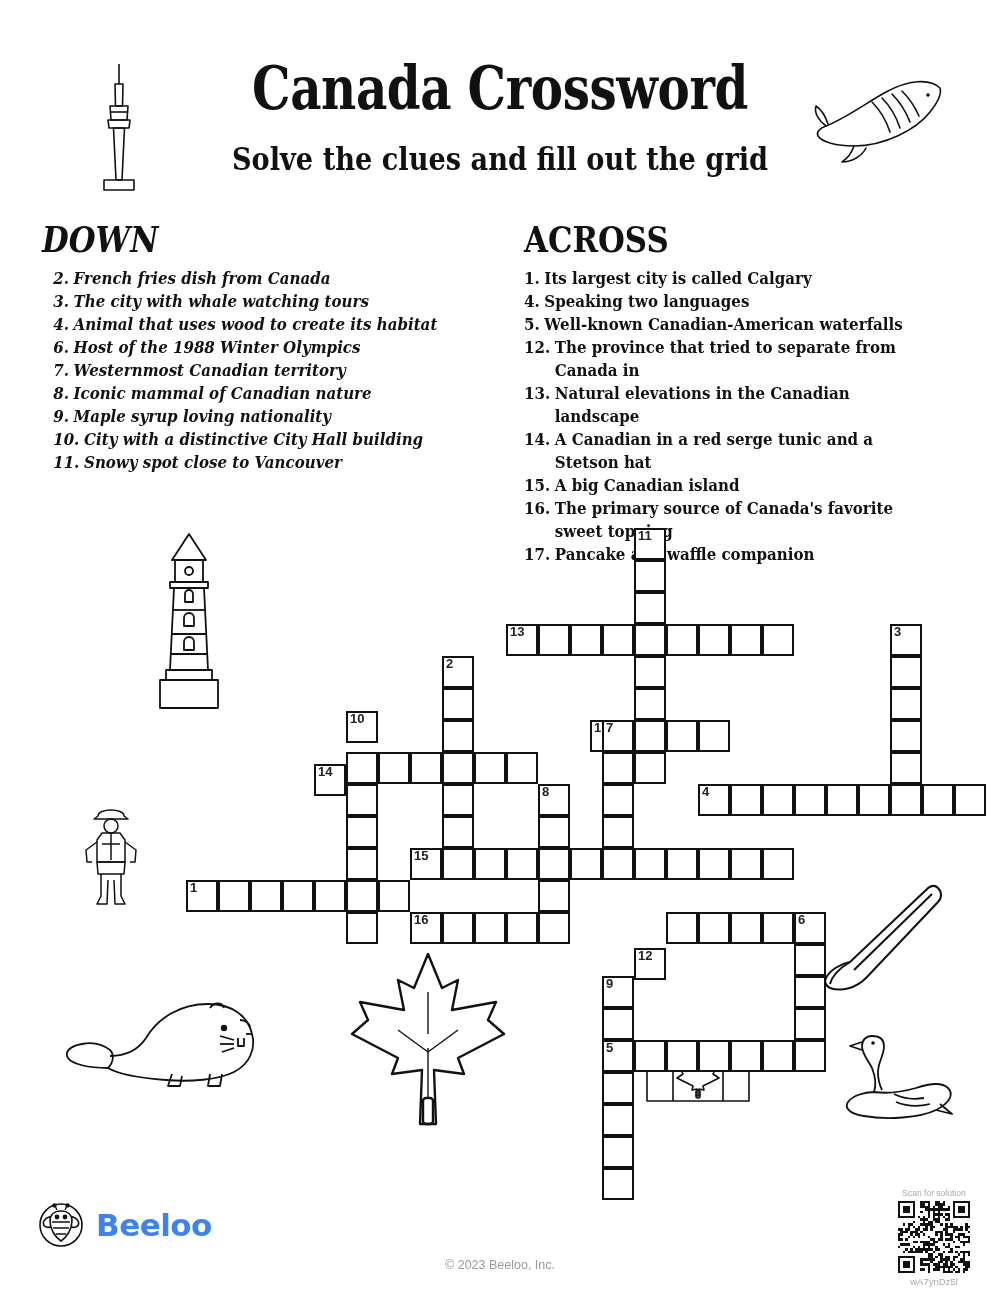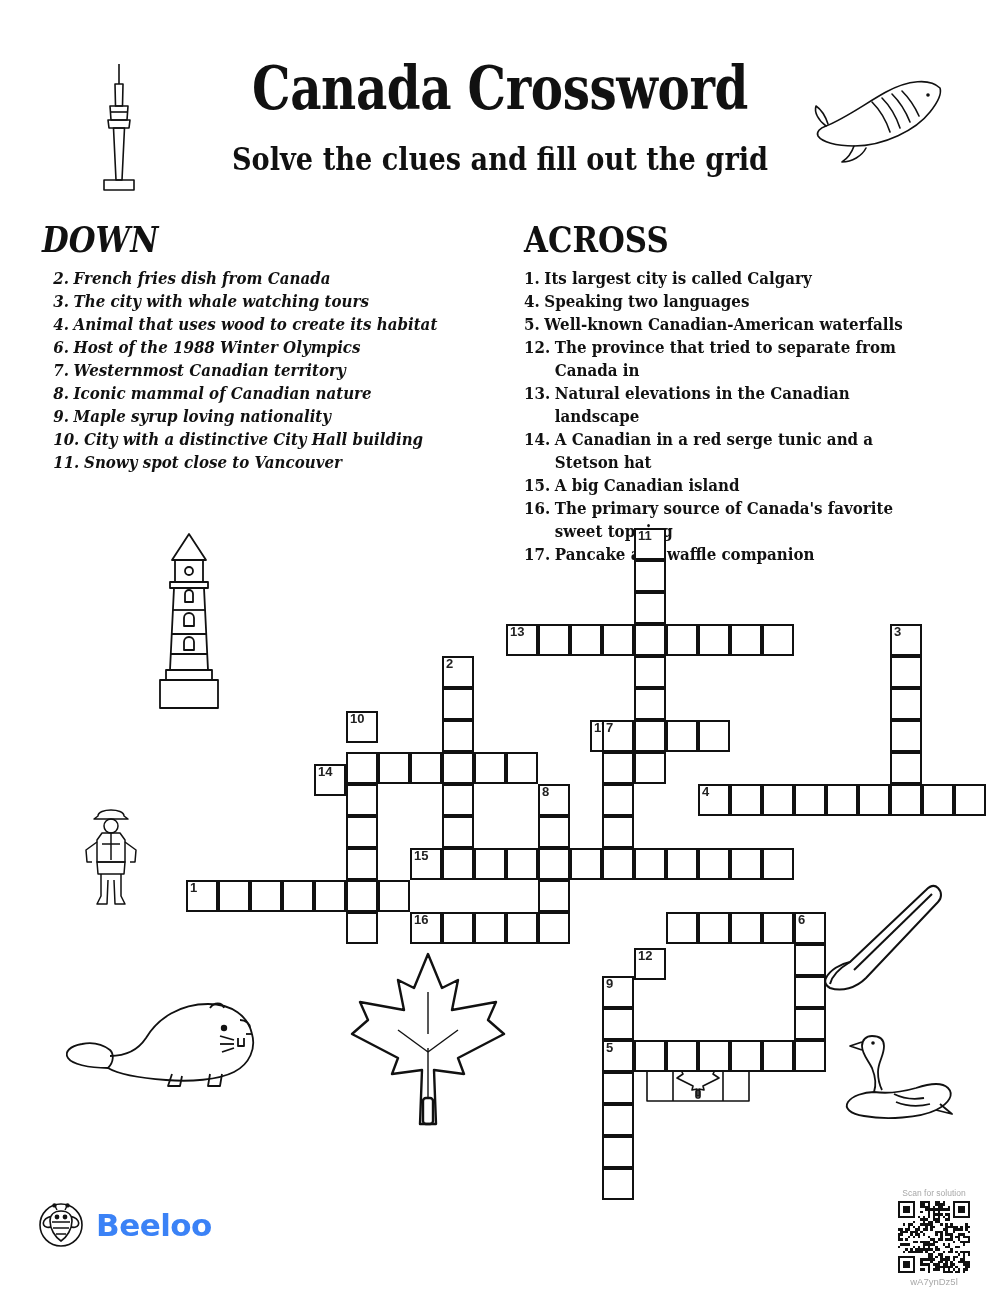--- a/index.html
+++ b/index.html
@@ -488,20 +488,21 @@
           <circle cx="27" cy="15" r="1.6" fill="#111"></circle>
           <path d="M19 8 L17 4" stroke-width="1.4"></path>
           <path d="M27 8 L29 4" stroke-width="1.4"></path>
           <circle cx="16.5" cy="3.4" r="1.4" fill="#111"></circle>
           <circle cx="29.5" cy="3.4" r="1.4" fill="#111"></circle>
         </g>
       </svg>
       <span class="brand-name">Beeloo</span>
     </div>
 
+    <div class="copyright">© 2023 Beeloo, Inc.</div>
 
     <div class="qr-block">
       <div class="qr-caption">Scan for solution</div>
       <svg class="qr-code" viewBox="0 0 29 29" shape-rendering="crispEdges">
         <rect width="29" height="29" fill="#fff"></rect>
         <g id="qr-modules" fill="#111">
             <rect x="0" y="0" width="1" height="1"></rect>
             <rect x="1" y="0" width="1" height="1"></rect>
             <rect x="2" y="0" width="1" height="1"></rect>
             <rect x="3" y="0" width="1" height="1"></rect>

